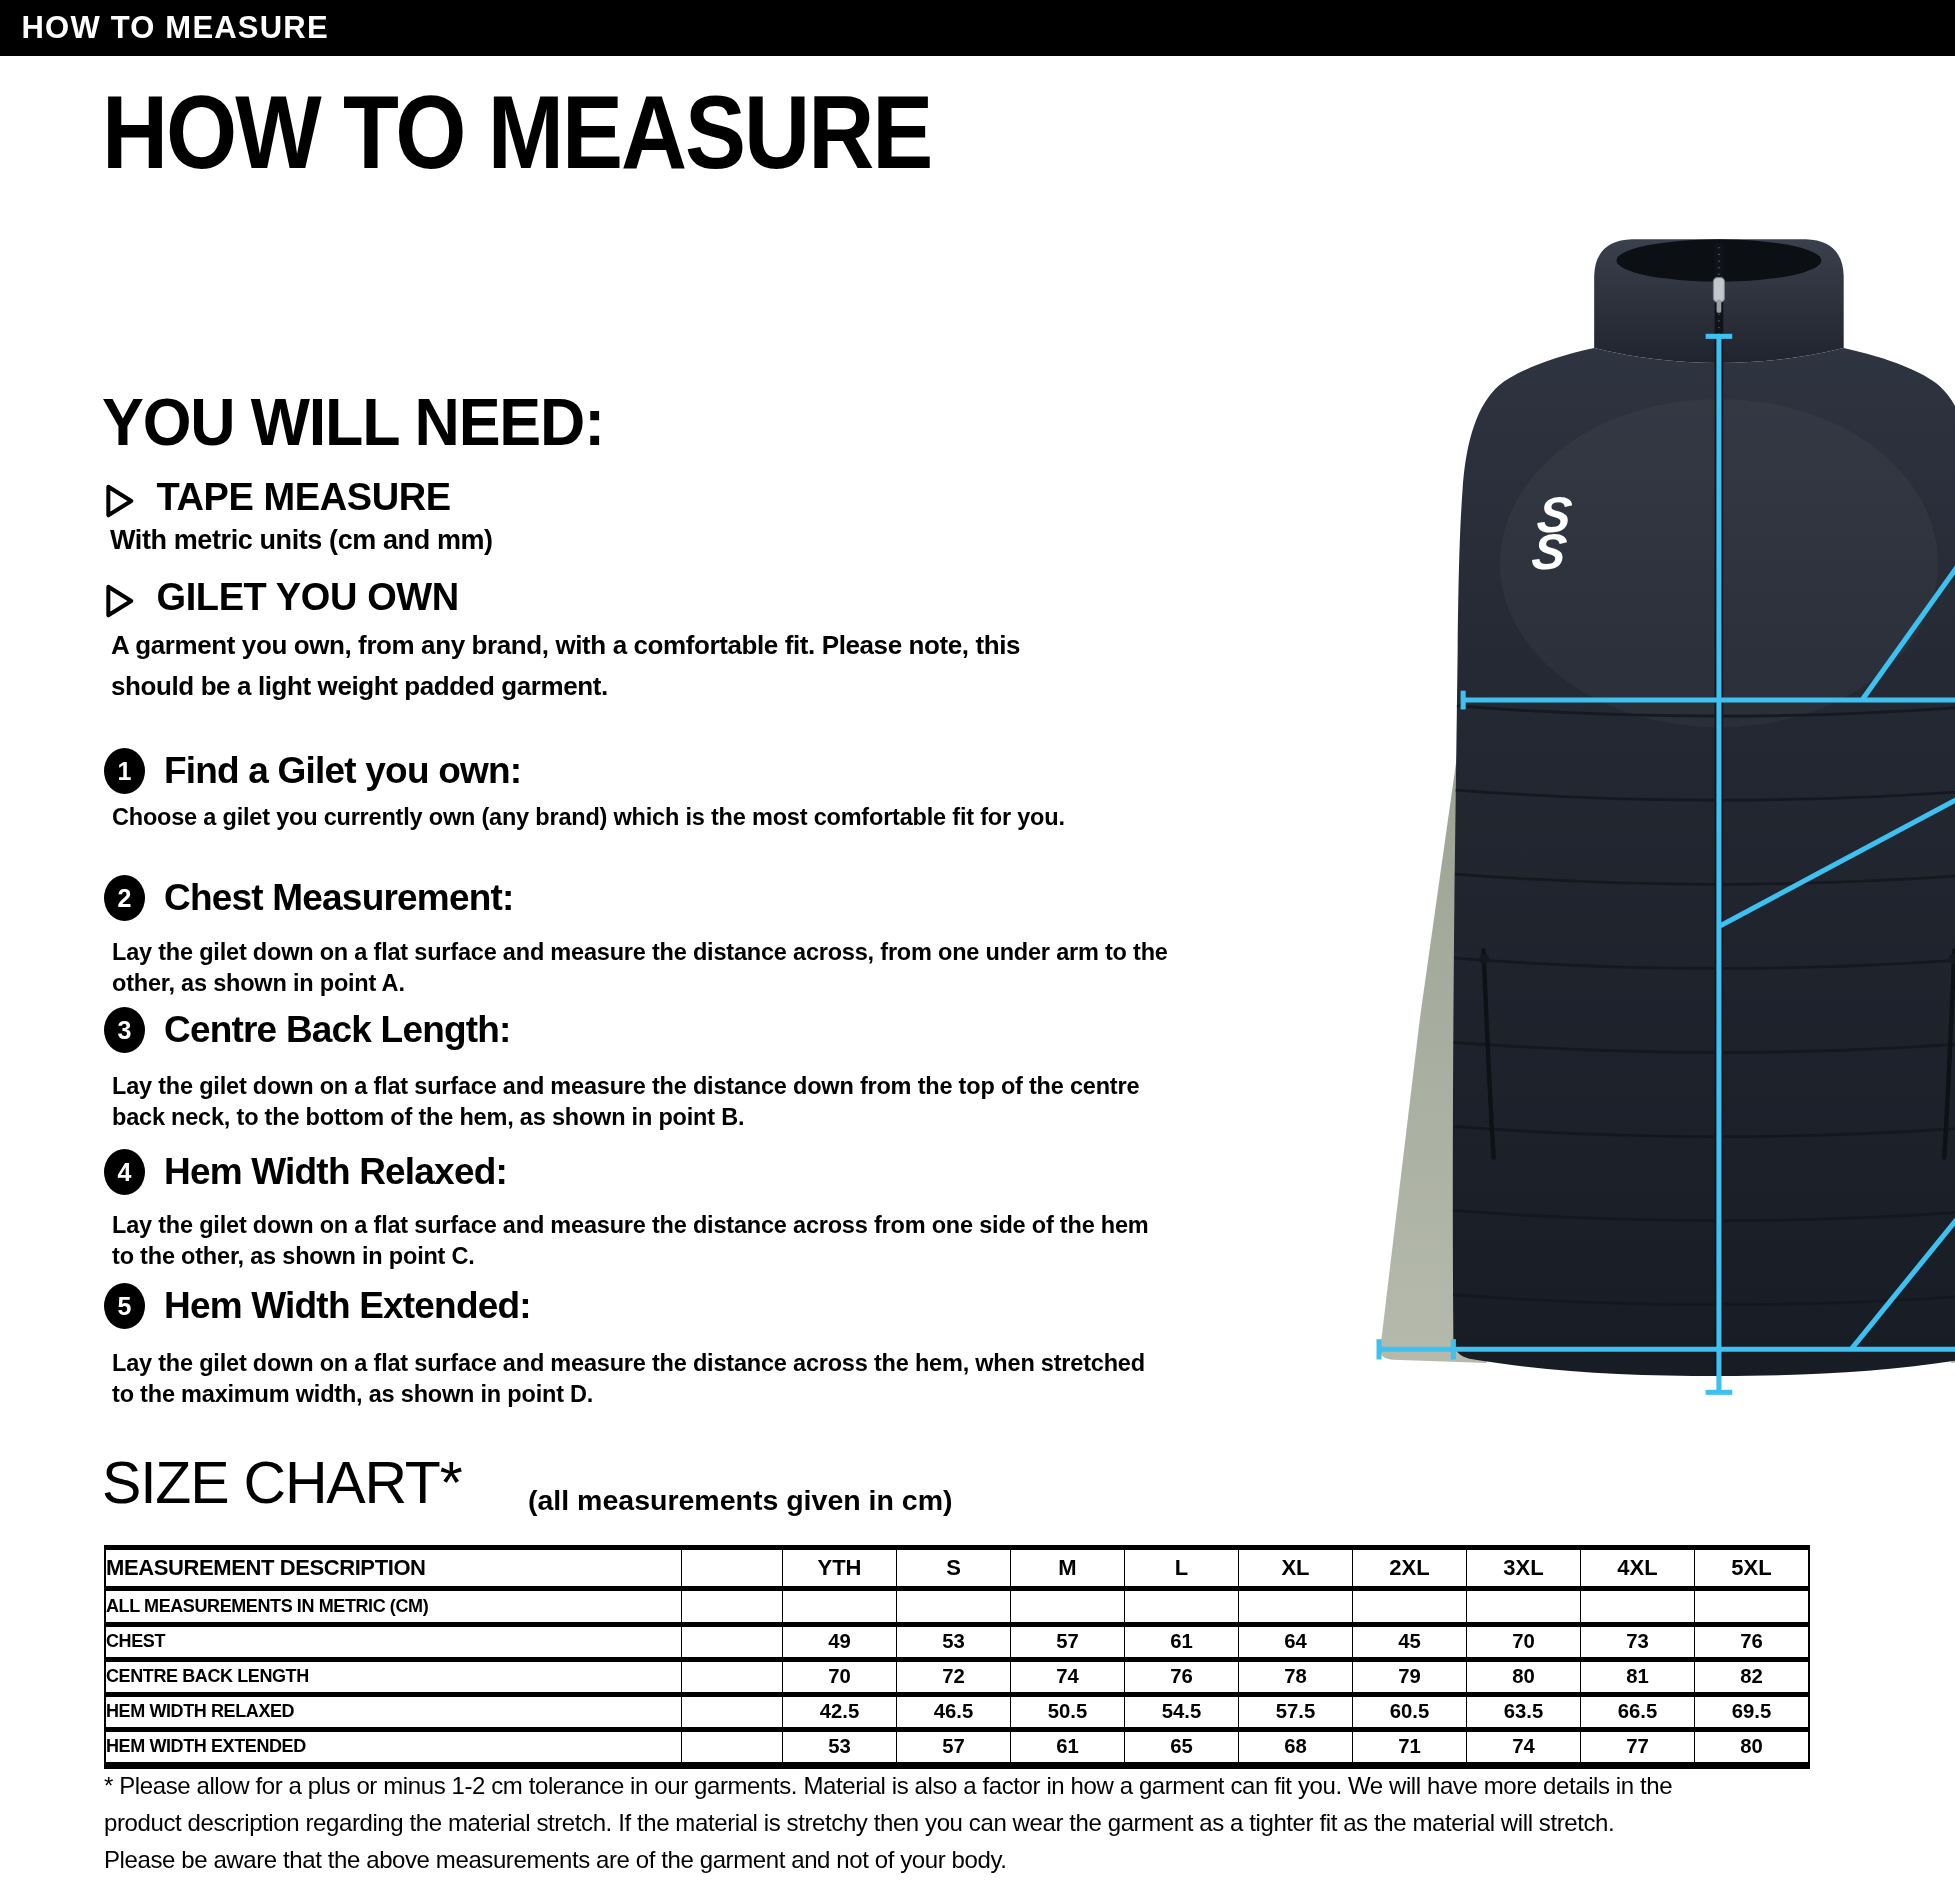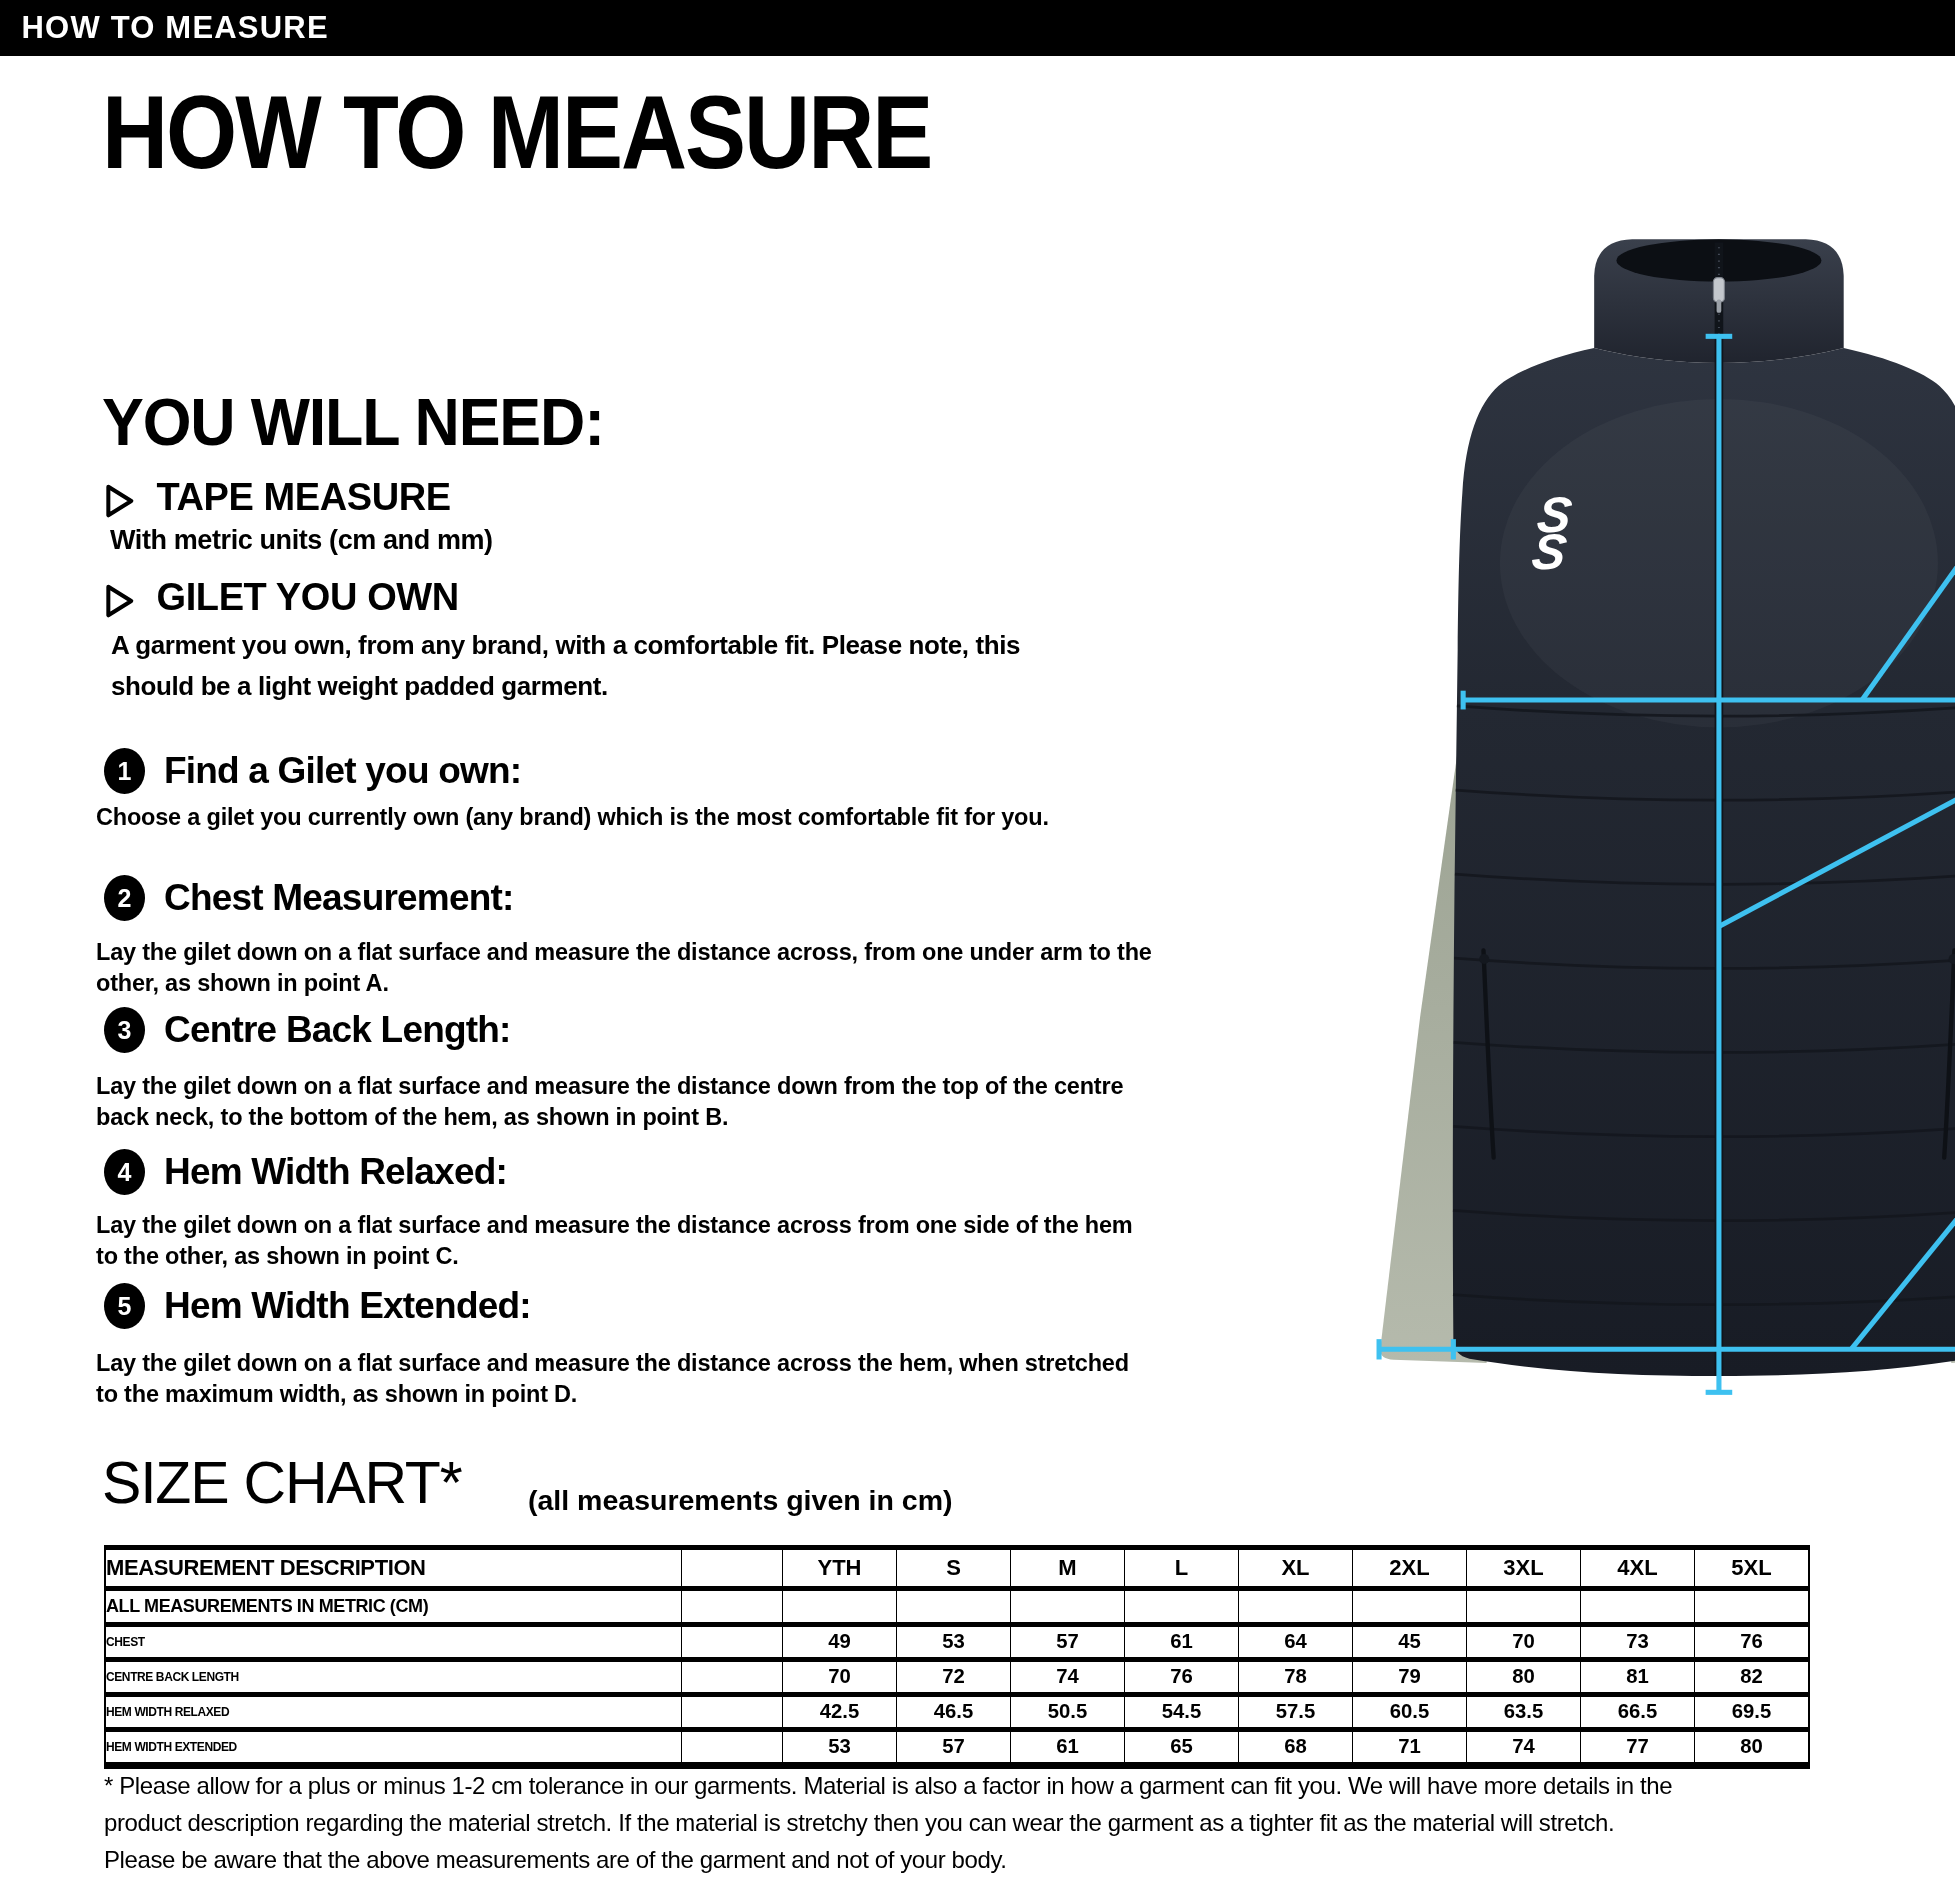--- a/index.html
+++ b/index.html
@@ -23,39 +23,39 @@
   .need-row .arrow{width:31px;height:36px;margin-right:21.5px;flex:0 0 auto;}
   .need-label{font-size:38px;font-weight:bold;letter-spacing:-0.4px;white-space:nowrap;}
   .need-note{position:absolute;left:110px;font-size:27px;font-weight:bold;letter-spacing:-0.4px;white-space:nowrap;}
   .need-para{position:absolute;left:111px;width:958px;font-size:26px;font-weight:bold;
         letter-spacing:-0.4px;line-height:1.57;}
 
   .step-head{position:absolute;left:104px;display:flex;align-items:center;}
   .step-circle{width:41px;height:46px;border-radius:50%;background:#000;color:#fff;flex:0 0 auto;
         display:flex;align-items:center;justify-content:center;font-size:25px;font-weight:bold;}
   .step-title{margin-left:19px;font-size:37px;font-weight:bold;letter-spacing:-0.8px;white-space:nowrap;}
-  .step-body{position:absolute;left:96px;width:1056px;font-size:23.5px;font-weight:bold;
+  .step-body{position:absolute;left:112px;width:1056px;font-size:23.5px;font-weight:bold;
         letter-spacing:-0.2px;line-height:1.3;}
 
   
   .sc-head{position:absolute;left:102px;top:1449px;font-size:59px;font-weight:normal;
         letter-spacing:-1.2px;white-space:nowrap;}
   .sc-sub{position:absolute;left:528px;top:1484px;font-size:28.5px;font-weight:bold;white-space:nowrap;}
   table.size-table{position:absolute;left:104px;top:1545px;border-collapse:collapse;table-layout:fixed;
         border:2.3px solid #000;border-top-width:3.9px;border-bottom-width:7px;}
   table.size-table td{border-left:1.6px solid #000;border-right:1.6px solid #000;
         border-top:5.1px solid #000;border-bottom:5.1px solid #000;
         padding:0;vertical-align:middle;overflow:hidden;}
   td.c-desc{width:575px;padding-left:7.8px;}
   td.c-gap{width:100px;}
   td.c-size{width:113px;text-align:center;}
   .th-desc{font-size:22px;font-weight:bold;letter-spacing:-0.4px;}
   .th-size{font-size:22px;font-weight:bold;}
   .t-unit{font-size:18px;font-weight:bold;letter-spacing:-0.4px;}
-  .t-label{font-size:12px;font-weight:bold;letter-spacing:-0.4px;}
+  .t-label{font-size:18px;font-weight:bold;letter-spacing:-0.4px;}
   .t-val{font-size:20.3px;font-weight:bold;}
   tr.r-head td{height:36px;}
   tr.r-unit td{height:30.5px;}
   tr.r-data td{height:30px;}
   .footnote{position:absolute;left:104px;top:1767px;width:1584px;font-size:24px;font-weight:normal;
         letter-spacing:-0.4px;line-height:1.55;}
 
   
   .diagram{position:absolute;left:1330px;top:219px;width:939px;height:1232px;}
 </style>

